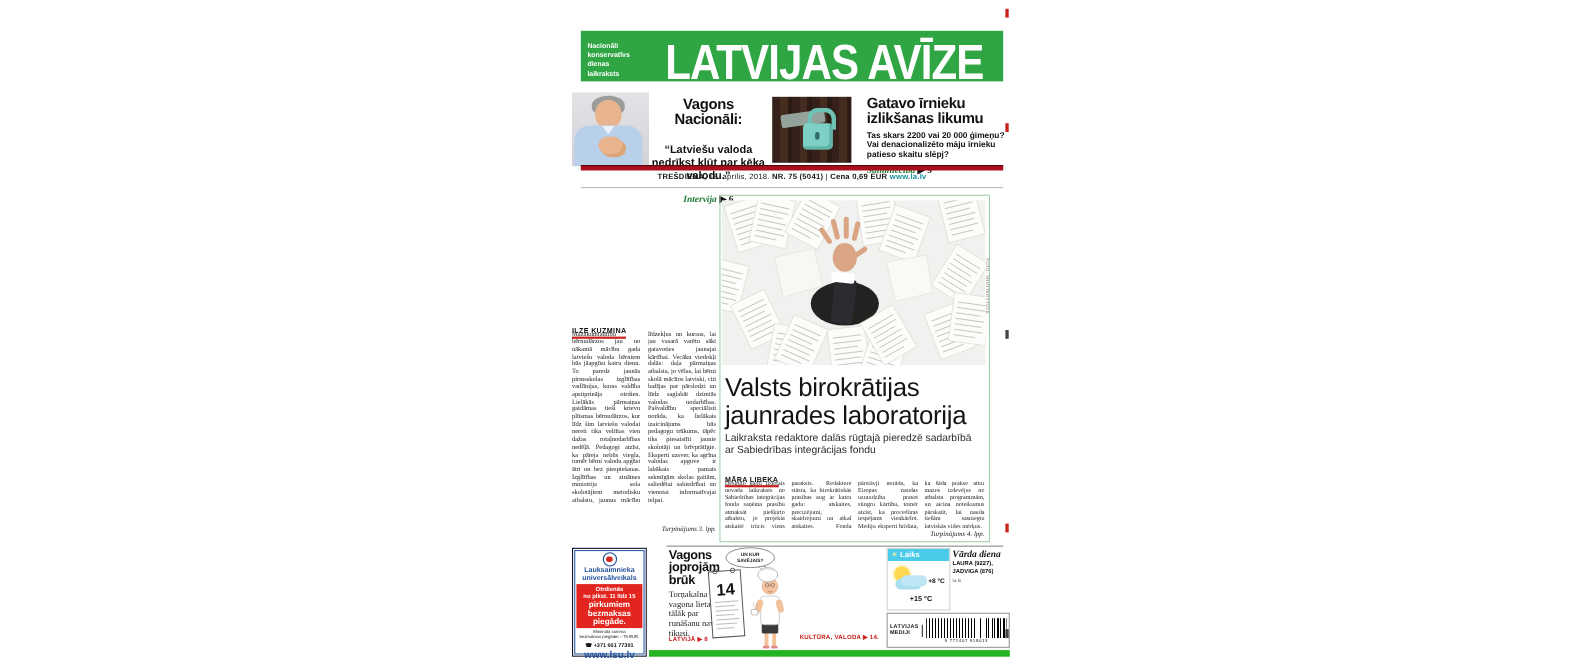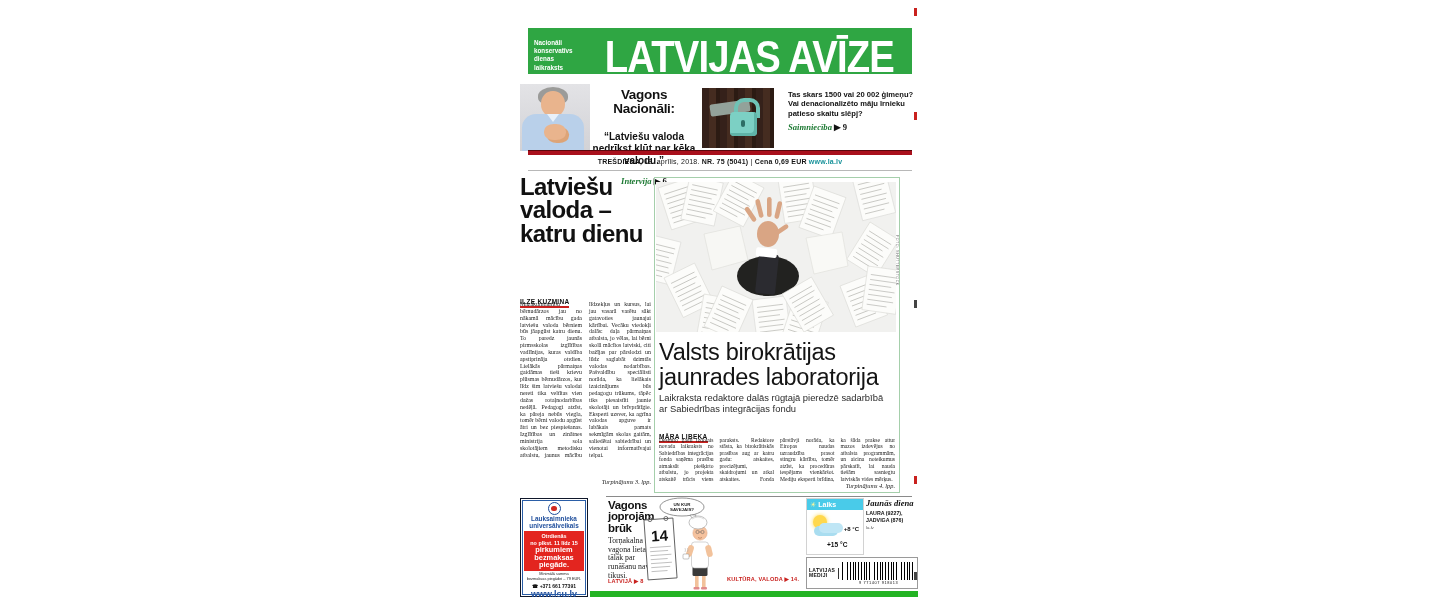--- a/index.html
+++ b/index.html
@@ -140,39 +140,39 @@
     </div>
 
     <div class="abs photo-lock">
       <div class="hasp"></div>
       <div class="lock-shackle"></div>
       <div class="lock-body"></div>
       <div class="lock-key"></div>
     </div>
 
     <div class="abs tr-text">
-      <div class="tr-lead">Tas skars 1500 vai 20 002 ģimeņu? Vai denacionalizēto māju īrnieku patieso skaitu slēpj?</div>
+      <div class="tr-head">Gatavo īrnieku izlikšanas likumu</div>
+      <div class="tr-lead">Tas skars 2200 vai 20 000 ģimeņu? Vai denacionalizēto māju īrnieku patieso skaitu slēpj?</div>
       <div class="kick tr-kick">
         <span>Saimniecība</span>
         <span class="pg">▶ 9</span>
       </div>
     </div>
 
     <div class="abs red-rule"></div>
     <div class="abs dateline">
       <b>TREŠDIENA,</b>
       <span>18. aprīlis, 2018.</span>
       <b>NR. 75 (5041)</b>
       <span>|</span>
       <b>Cena 0,69 EUR</b>
       <span class="site">www.la.lv</span>
     </div>
     <div class="abs thin-rule"></div>
 
-    <div class="abs lh">Latviešu valoda – katru dienu</div>
     <div class="abs lby">
       <span class="byline">ILZE KUZMINA</span>
     </div>
     <div class="abs lbody smallbody">Mazākumtautību bērnudārzos jau no nākamā mācību gada latviešu valoda bērniem būs jāapgūst katru dienu. To paredz jaunās pirmsskolas izglītības vadlīnijas, kuras valdība apstiprināja otrdien. Lielākās pārmaiņas gaidāmas tieši krievu plūsmas bērnudārzos, kur līdz šim latviešu valodai nereti tika veltītas vien dažas rotaļnodarbības nedēļā. Pedagogi atzīst, ka pāreja nebūs viegla, tomēr bērni valodu apgūst ātri un bez piespiešanas. Izglītības un zinātnes ministrija sola skolotājiem metodisku atbalstu, jaunus mācību līdzekļus un kursus, lai jau vasarā varētu sākt gatavoties jaunajai kārtībai. Vecāku viedokļi dalās: daļa pārmaiņas atbalsta, jo vēlas, lai bērni skolā mācītos latviski, citi bažījas par pārslodzi un lūdz saglabāt dzimtās valodas nodarbības. Pašvaldību speciālisti norāda, ka lielākais izaicinājums būs pedagogu trūkums, tāpēc tiks piesaistīti jaunie skolotāji un brīvprātīgie. Eksperti uzsver, ka agrīna valodas apguve ir labākais pamats sekmīgām skolas gaitām, saliedētai sabiedrībai un vienotai informatīvajai telpai.</div>
     <div class="abs cont lcont">Turpinājums 3. lpp.</div>
 
     <div class="abs frame"></div>
 
     <div class="abs photo-paper">
       <svg class="svgfit" viewBox="0 0 240 150">
@@ -316,21 +316,21 @@
         <span class="w-sunicon">☀</span>
         <span>Laiks</span>
       </div>
       <div class="w-sun"></div>
       <div class="w-cloud"></div>
       <div class="w-t1">+8 °C</div>
       <div class="w-t2">+15 °C</div>
     </div>
 
     <div class="abs nameday">
-      <div class="nd-title">Jaunās diena</div>
+      <div class="nd-title">Vārda diena</div>
       <div class="nd-names">
         <span>LAURA (9227),</span><br>
         <span>JADVIGA (876)</span>
       </div>
       <div class="nd-note">la.lv</div>
     </div>
 
     <div class="abs imprint">
       <div class="pub">
         <span>LATVIJAS</span><br>

